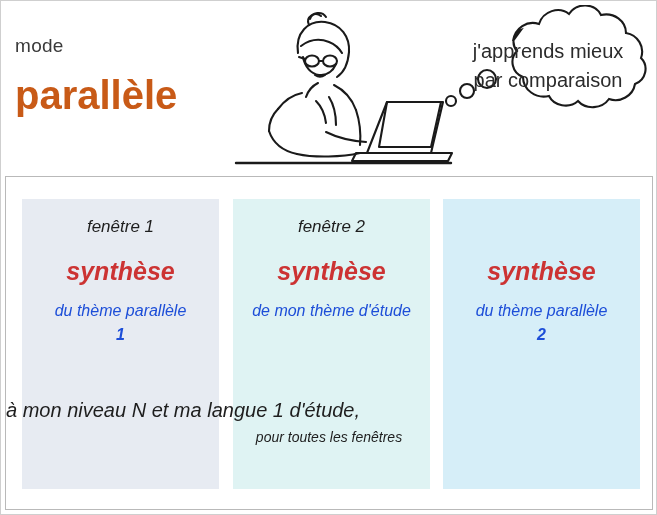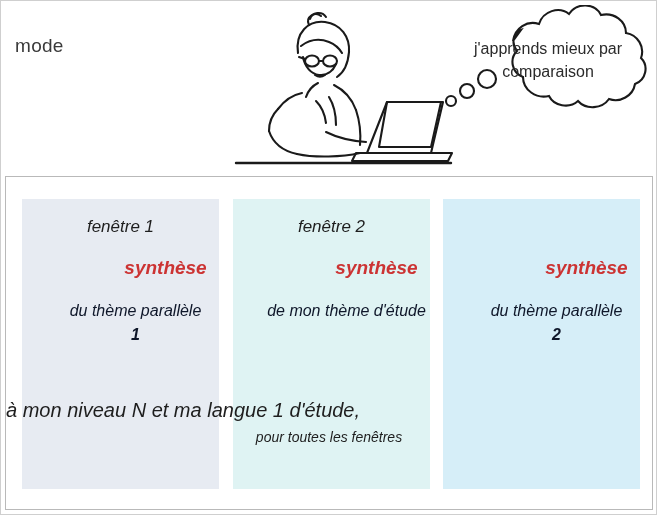--- a/index.html
+++ b/index.html
@@ -62,21 +62,21 @@
     top: 4px;
     width: 212px;
     height: 140px;
   }
   .thought-text {
     position: absolute;
     left: 468px;
     top: 36px;
     width: 158px;
     text-align: center;
-    font-size: 16px;
+    font-size: 20px;
     color: #2b2b2b;
     line-height: 1.45;
   }
 
   
   .panel {
     position: absolute;
     left: 4px;
     top: 175px;
     width: 648px;
@@ -112,35 +112,33 @@
     text-align: center;
     font-size: 17px;
     color: #1e1e1e;
   }
   .col-synth {
     position: absolute;
     top: 58px;
     left: 0;
     width: 100%;
     text-align: center;
-    font-size: 19px;
+    font-size: 25px;
     font-weight: bold;
     color: #cc3333;
-    padding-left: 45px;
   }
   .col-sub {
     position: absolute;
     top: 100px;
     left: 0;
     width: 100%;
     text-align: center;
     font-size: 16px;
-    color: #0f172a;
+    color: #1d4ed8;
     line-height: 1.5;
-    padding-left: 15px;
   }
   .col-sub .emph {
     font-weight: bold;
     display: block;
   }
 
   .footer-line-1 {
     position: absolute;
     left: 0;
     top: 222px;
@@ -158,20 +156,21 @@
     color: #1e1e1e;
   }
 </style>
 </head>
 <body>
 
 <div class="page">
 
   <div class="header">
     <div class="mode-label">mode</div>
+    <div class="mode-title">parallèle</div>
   </div>
 
   <div class="illustration">
     <svg width="250" height="175" viewBox="0 0 250 175" xmlns="http://www.w3.org/2000/svg">
       <g fill="none" stroke="#1a1a1a" stroke-width="2.1" stroke-linecap="round" stroke-linejoin="round">
 
         <path d="M103 24 c-4,-8 6,-14 12,-9"></path>
         <path d="M104 18 c2,-7 12,-8 16,-2"></path>
 
         <path d="M92 52 c-3,-20 10,-33 27,-31 16,2 25,15 24,30 -1,12 -6,21 -12,25"></path>

